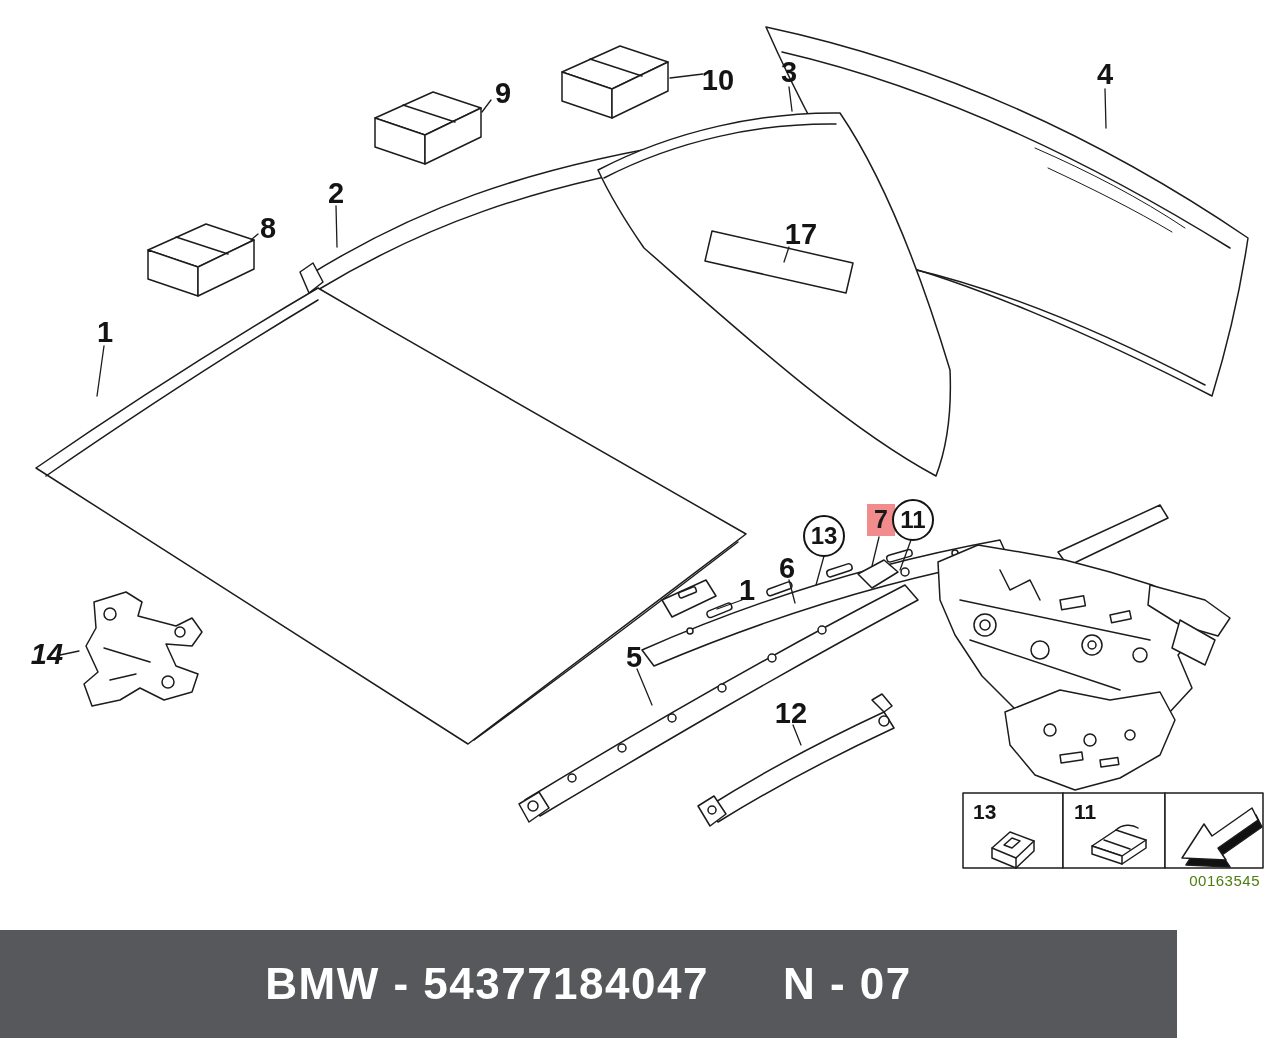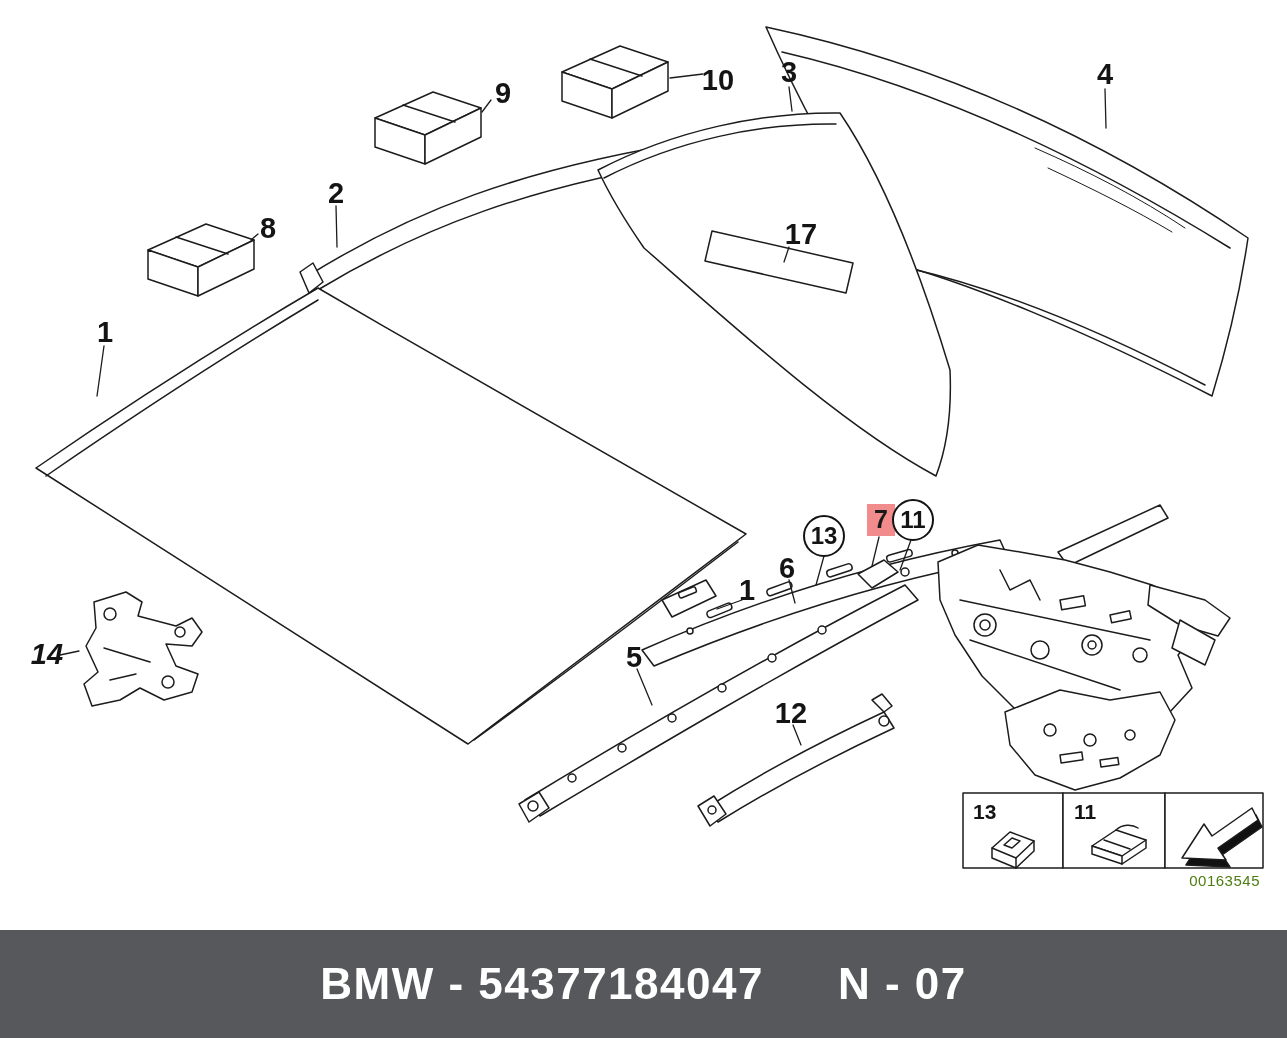--- a/index.html
+++ b/index.html
@@ -25,21 +25,21 @@
     background:#f28c8c; padding:3px 7px 4px; font-size:25px; color:#1a1a1a;
   }
   .legend-num {
     position:absolute; font-weight:bold; font-size:21px; color:#141414; line-height:1;
   }
   .image-id {
     position:absolute; left:1150px; top:872px; width:110px; text-align:right;
     font-size:15px; color:#4d7c0f; letter-spacing:0.5px;
   }
   .footer-bar {
-    position:absolute; left:0; top:930px; width:1287px; height:108px;
+    position:absolute; left:0; top:930px; width:1177px; height:108px;
     background:#57585b; display:flex; align-items:center; justify-content:center;
     gap:74px;
   }
   .footer-bar span {
     color:#ffffff; font-size:44px; font-weight:600; letter-spacing:1.5px;
     white-space:nowrap;
   }
 </style>
 </head>
 <body>

